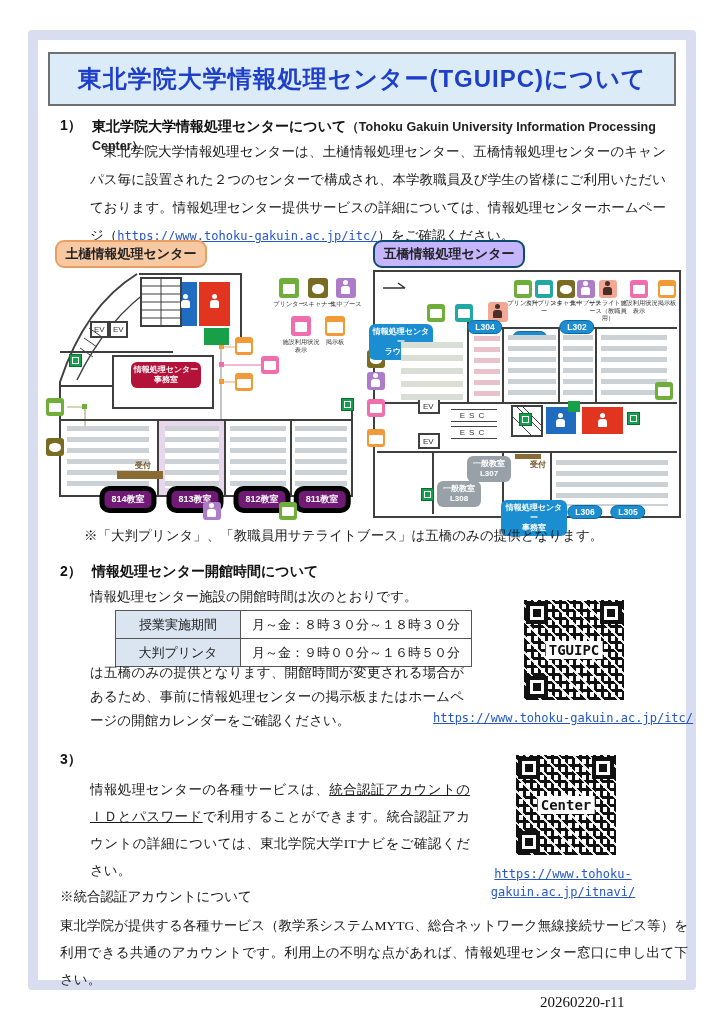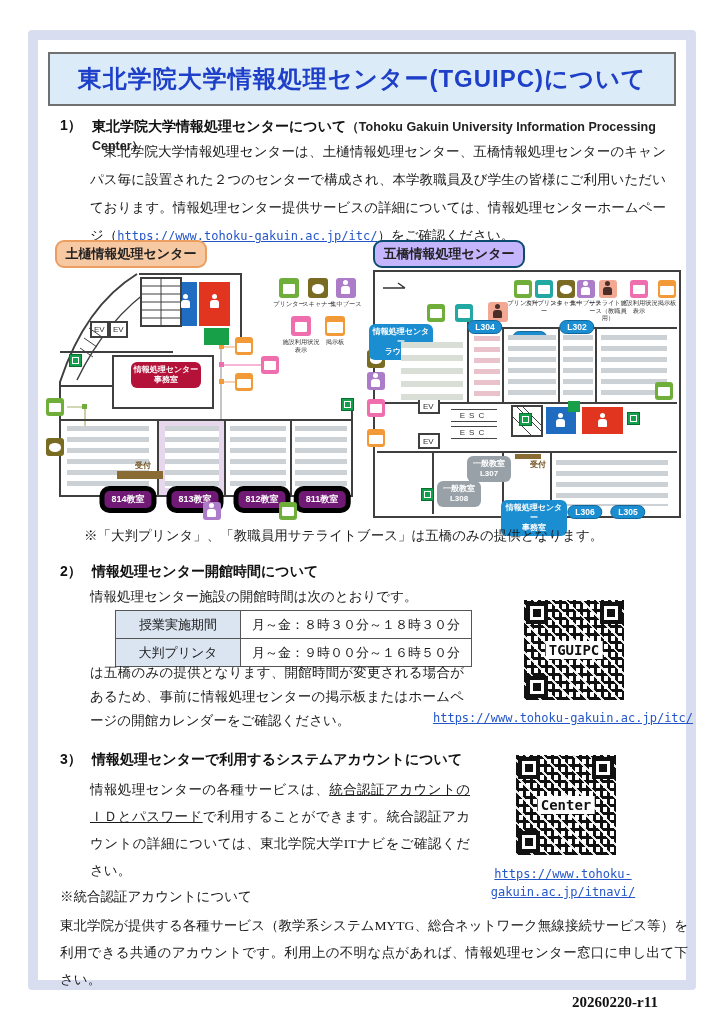--- a/index.html
+++ b/index.html
@@ -71,21 +71,21 @@
   .qr{position:absolute;width:100px;height:100px;background:
       repeating-linear-gradient(45deg,rgba(255,255,255,.9) 0 2px,transparent 2px 11px),
       repeating-linear-gradient(90deg,#111 0 3px,transparent 3px 7px),
       repeating-linear-gradient(0deg,#111 0 3px,transparent 3px 8px);}
   .finder{position:absolute;width:22px;height:22px;border:4px solid #111;background:#fff;
           box-sizing:border-box;display:flex;}
   .finder::after{content:"";margin:auto;width:8px;height:8px;background:#111;}
   .qrlabel{position:absolute;left:50%;top:50%;transform:translate(-50%,-50%);background:#fff;
            padding:1px 3px;font-family:"DejaVu Sans Mono",monospace;font-weight:bold;font-size:14px;color:#111;}
   .note-body{font-size:13.5px;line-height:27px;text-align:justify;}
-  .footer{position:absolute;left:540px;top:994px;width:150px;text-align:center;font-size:15px;color:#111;font-weight:bold;}
+  .footer{position:absolute;left:540px;top:994px;width:150px;text-align:left;font-size:15px;color:#111;}
   u.acct{text-decoration:underline;}
 </style>
 </head>
 <body>
 
 <div class="page">
   <div class="frame"></div>
 
   <div class="banner">
     <span class="t">東北学院大学情報処理センター(TGUIPC)について</span>
@@ -304,21 +304,20 @@
   <div class="abs body" style="left:90px;top:661px;width:374px;line-height:24px;">は五橋のみの提供となります、開館時間が変更される場合があるため、事前に情報処理センターの掲示板またはホームページの開館カレンダーをご確認ください。</div>
   <div class="qr" style="left:524px;top:600px;">
     <div class="finder" style="left:2px;top:2px;"></div>
     <div class="finder" style="right:2px;top:2px;"></div>
     <div class="finder" style="left:2px;bottom:2px;"></div>
     <div class="qrlabel">TGUIPC</div>
   </div>
   <div class="abs" style="left:430px;top:708px;width:266px;text-align:center;"><a class="doclink">https://www.tohoku-gakuin.ac.jp/itc/</a></div>
 
   <span class="abs hnum" style="left:60px;top:751px;">3）</span>
-  <span class="abs hd" style="left:92px;top:751px;">情報処理センターで利用するシステムアカウントについて</span>
   <div class="abs body" style="left:90px;top:776px;width:380px;line-height:27px;"><span>情報処理センターの各種サービスは、</span><u class="acct">統合認証アカウントのＩＤとパスワード</u><span>で利用することができます。統合認証アカウントの詳細については、東北学院大学ITナビをご確認ください。</span></div>
   <div class="qr" style="left:516px;top:755px;">
     <div class="finder" style="left:2px;top:2px;"></div>
     <div class="finder" style="right:2px;top:2px;"></div>
     <div class="finder" style="left:2px;bottom:2px;"></div>
     <div class="qrlabel">Center</div>
   </div>
   <div class="abs" style="left:60px;top:888px;font-size:13.5px;">※統合認証アカウントについて</div>
 
   <div class="abs" style="left:430px;top:864px;width:266px;text-align:center;"><a class="doclink">https://www.tohoku-gakuin.ac.jp/itnavi/</a></div>

